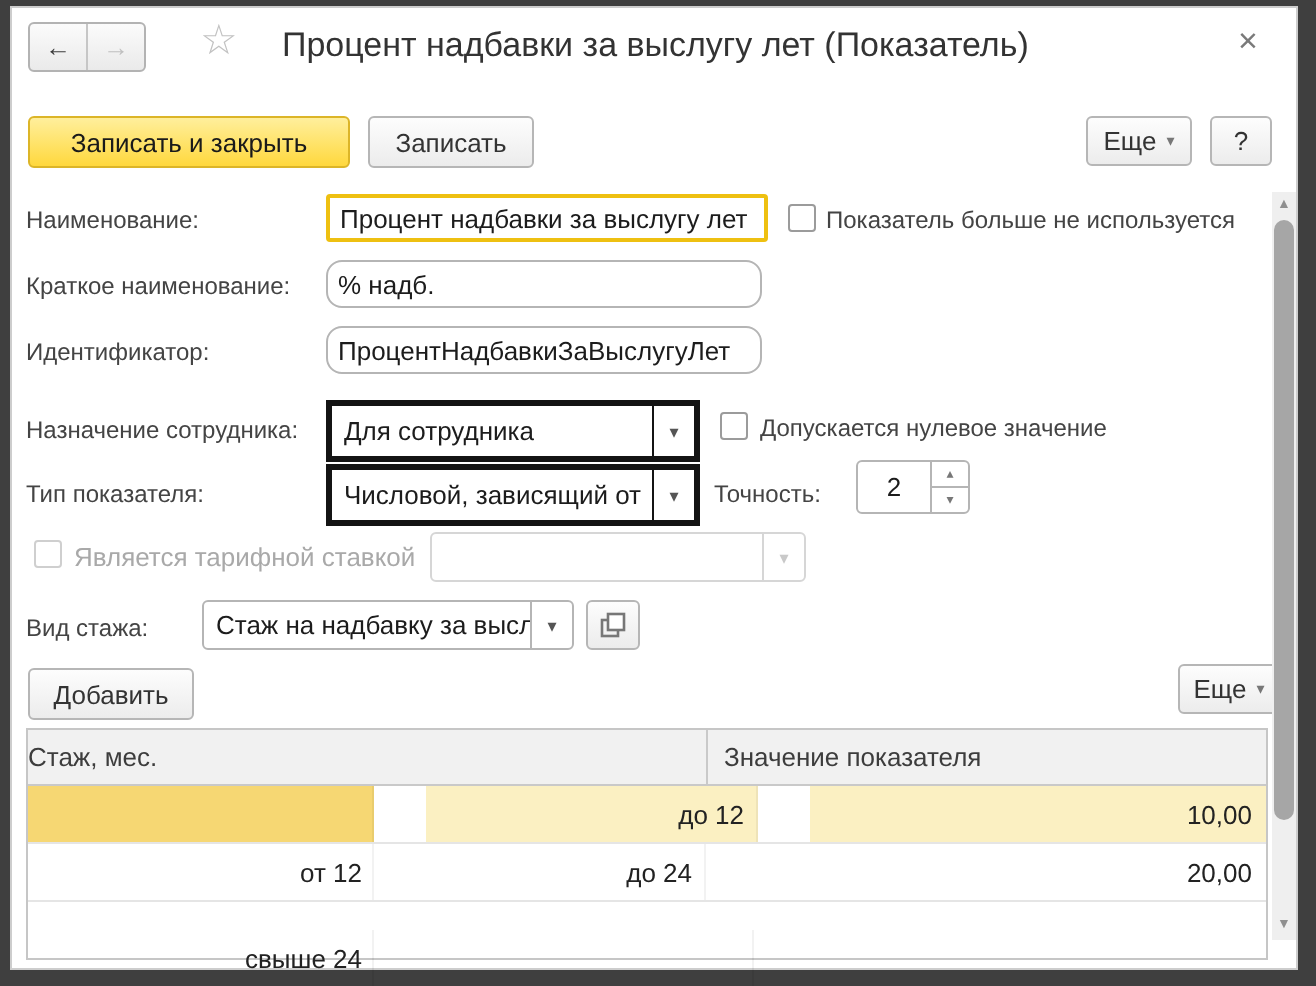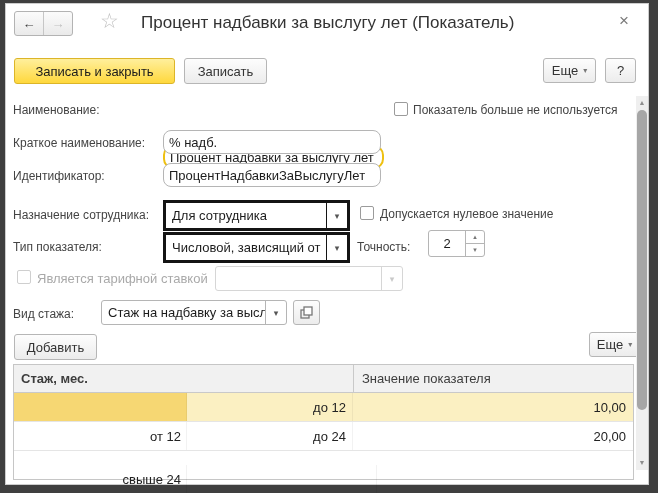--- a/index.html
+++ b/index.html
@@ -24,21 +24,21 @@
   
   .btn{display:flex;align-items:center;justify-content:center;border:1px solid #b6b6b6;
        border-radius:3px;background:linear-gradient(#fdfdfd,#ececec);font-size:13px;color:#333;
        box-sizing:border-box;white-space:nowrap;}
   .btn-primary{background:linear-gradient(#ffef9c,#ffd83d);border:1px solid #dcb528;font-weight:normal;color:#1a1a1a;}
   .caret{font-size:8px;color:#777;margin-left:5px;}
 
   
   .inp{box-sizing:border-box;border:1px solid #b5b5b5;border-radius:8px;font-family:"Liberation Sans",sans-serif;
        font-size:13px;color:#1c1c1c;padding:0 5px;background:#fff;outline:none;}
-  .inp-focus{border:2px solid #eec011;border-radius:10px;margin-top:48px;}
+  .inp-focus{border:2px solid #eec011;border-radius:2px;}
 
   
   .combo{box-sizing:border-box;display:flex;background:#fff;}
   .combo-black{border:3px solid #141414;}
   .combo-norm{border:1px solid #b5b5b5;border-radius:3px;}
   .combo-dis{border:1px solid #d6d6d6;border-radius:3px;}
   .combo-text{flex:1;font-size:13px;color:#1c1c1c;padding:0 0 0 6px;display:flex;align-items:center;
               overflow:hidden;white-space:nowrap;}
   .combo-arrow{width:20px;display:flex;align-items:center;justify-content:center;font-size:9px;color:#555;}
   .sep-black{border-left:1px solid #141414;}
@@ -61,21 +61,21 @@
   .sbarrow{width:12px;display:flex;align-items:center;justify-content:center;font-size:7px;color:#8f8f8f;height:12px;}
   .sbthumb{left:637px;top:110px;width:10px;height:300px;background:#a6a6a6;border-radius:5px;}
   .sb-up{left:636px;top:96px;}
   .sb-dn{left:636px;top:456px;}
 
   
   .tbl{left:13px;top:364px;width:621px;height:116px;border:1px solid #c6c6c6;box-sizing:border-box;
        background:#fff;font-size:13px;}
   .thead{position:absolute;left:0;top:0;right:0;height:28px;background:#f1f1f1;border-bottom:1px solid #c9c9c9;
          box-sizing:border-box;display:flex;color:#3d3d3d;}
-  .th1{width:339px;display:flex;align-items:center;padding-left:7px;box-sizing:border-box;font-weight:bold;}
+  .th1{width:339px;display:flex;align-items:center;box-sizing:border-box;}
   .th2{flex:1;display:flex;align-items:center;padding-left:8px;border-left:1px solid #c9c9c9;box-sizing:border-box;}
   .trow{position:absolute;left:0;right:0;height:29px;display:flex;box-sizing:border-box;border-bottom:1px solid #e5e5e5;}
   .tc{box-sizing:border-box;display:flex;align-items:center;justify-content:flex-end;color:#222;
       border-right:1px solid rgba(0,0,0,0.05);}
   .tc1{width:173px;padding-right:5px;text-align:right;}
   .tc2{width:166px;padding-right:6px;}
   .tc3{flex:1;padding-right:7px;border-right:none;}
   .rowsel .tc1{background:#f6d773;}
   .rowsel .tc2,.rowsel .tc3{background:#fbf0c2;}
 
@@ -159,21 +159,21 @@
   <div class="abs btn" style="left:589px;top:332px;width:51px;height:25px;">
     <span>Еще</span>
     <span class="caret">▾</span>
   </div>
 
   <div class="abs tbl">
     <div class="thead">
       <span class="th1">Стаж, мес.</span>
       <span class="th2">Значение показателя</span>
     </div>
-    <div class="trow rowsel" style="top:28px;">
+    <div class="trow rowsel" style="top:28px;gap:26px;">
       <span class="tc tc1"></span>
       <span class="tc tc2">до 12</span>
       <span class="tc tc3">10,00</span>
     </div>
     <div class="trow" style="top:57px;">
       <span class="tc tc1">от 12</span>
       <span class="tc tc2">до 24</span>
       <span class="tc tc3">20,00</span>
     </div>
     <div class="trow" style="top:100px;border-bottom:none;gap:24px;">

